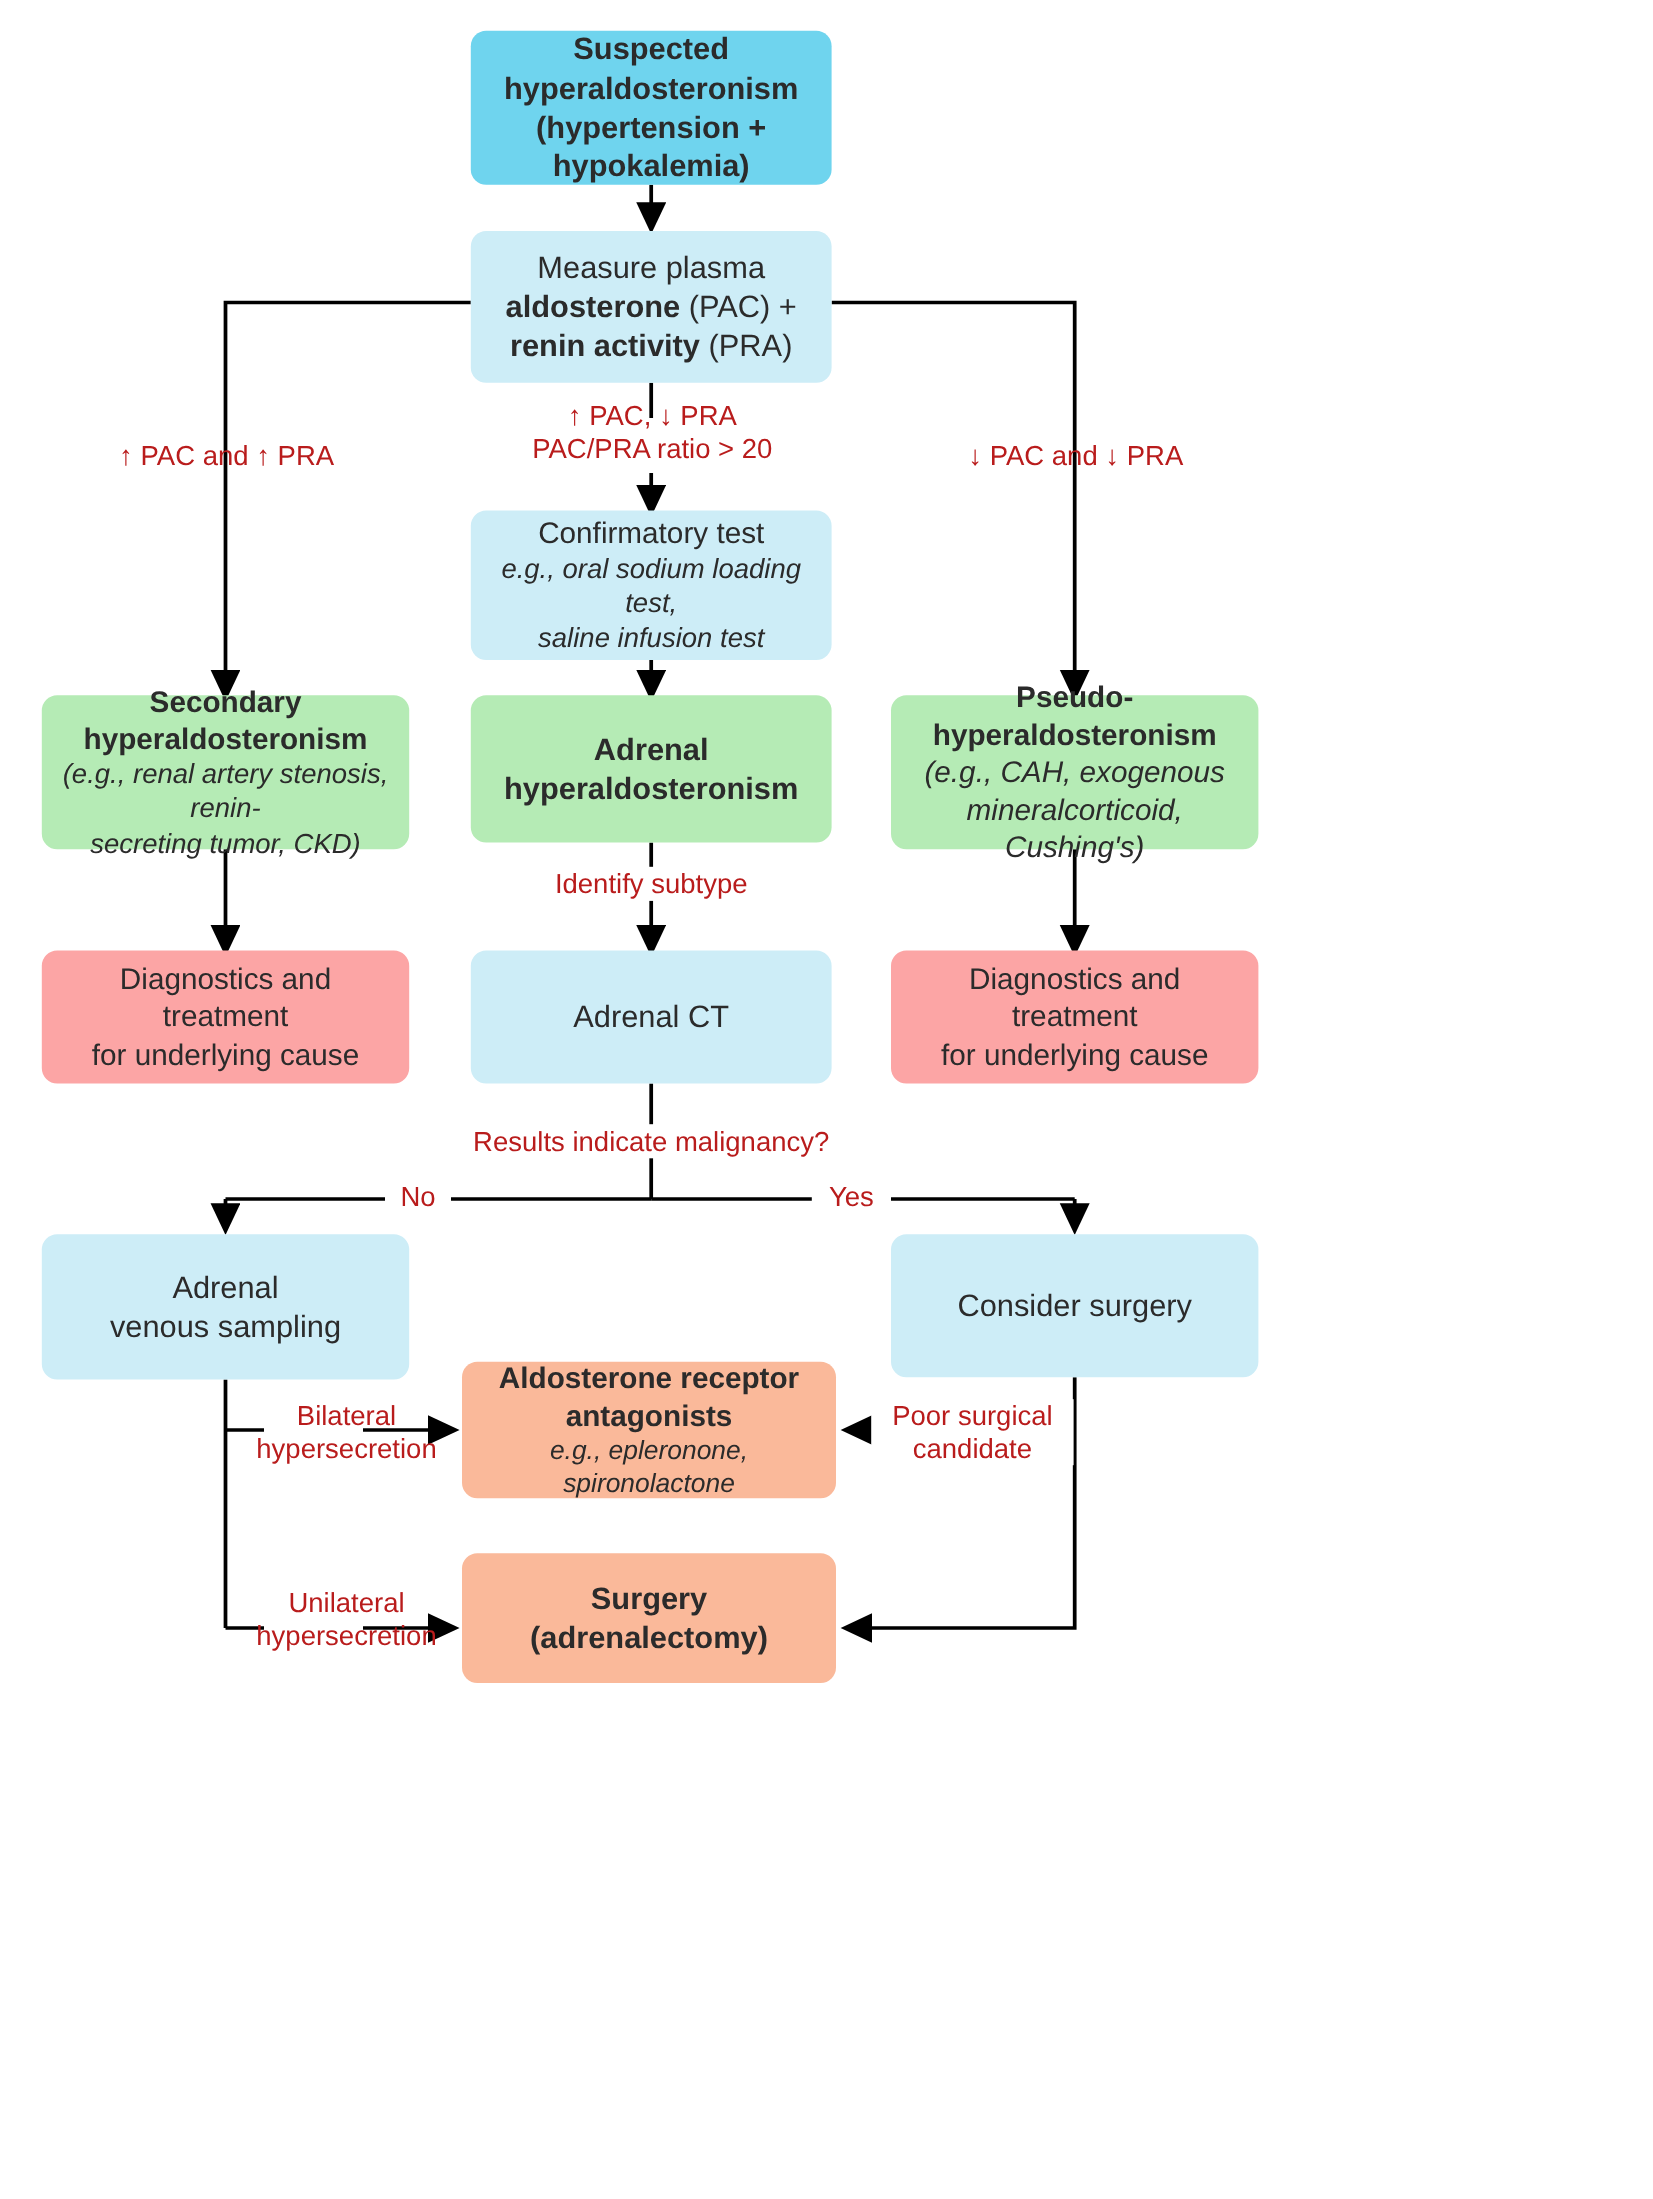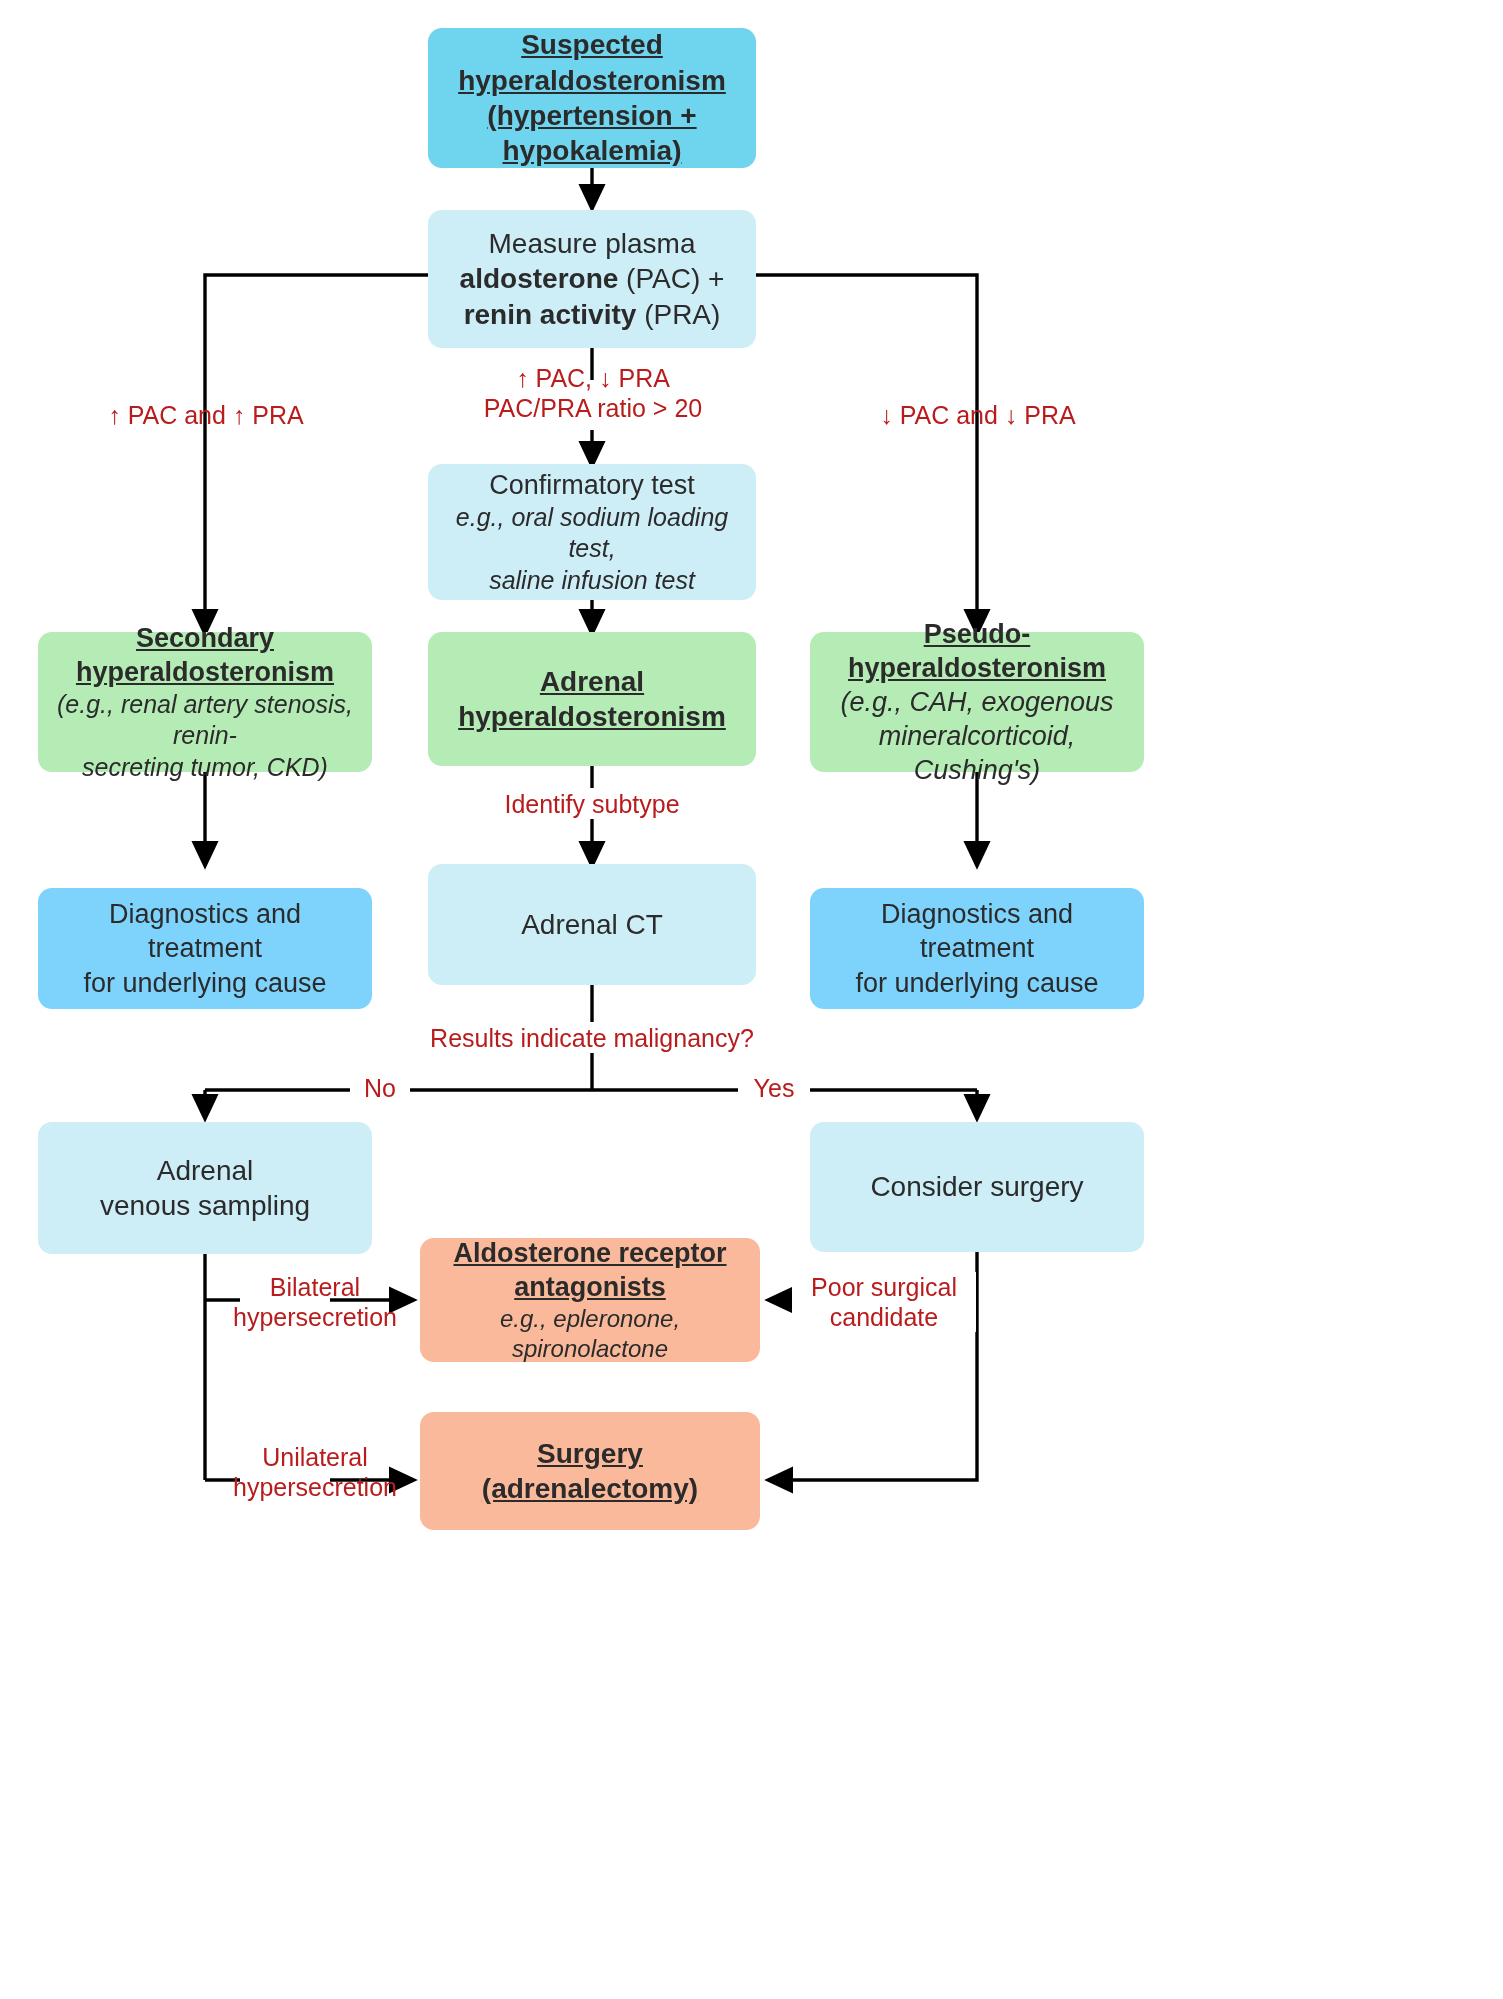--- a/index.html
+++ b/index.html
@@ -40,26 +40,26 @@
   }
   .node .ttl {
     display: block;
     width: 100%;
   }
   .node .sub {
     display: block;
     width: 100%;
     font-style: italic;
   }
-  .n-strong { font-weight: bold; text-decoration: underline; }
+  .n-strong { font-weight: bold; }
 
   .c-blue-dark  { background: #6fd4ee; }
   .c-blue-light { background: #cdedf7; }
   .c-green      { background: #b5ebb5; }
-  .c-gray       { background: #7dd3fc; margin-top: 24px; }
+  .c-gray       { background: #fca5a5; }
   .c-orange     { background: #fab99a; }
 
   .edge-label {
     position: absolute;
     text-align: center;
     font-size: 25px;
     color: #b91c1c;
     line-height: 1.2;
     white-space: pre-line;
     background: transparent;

